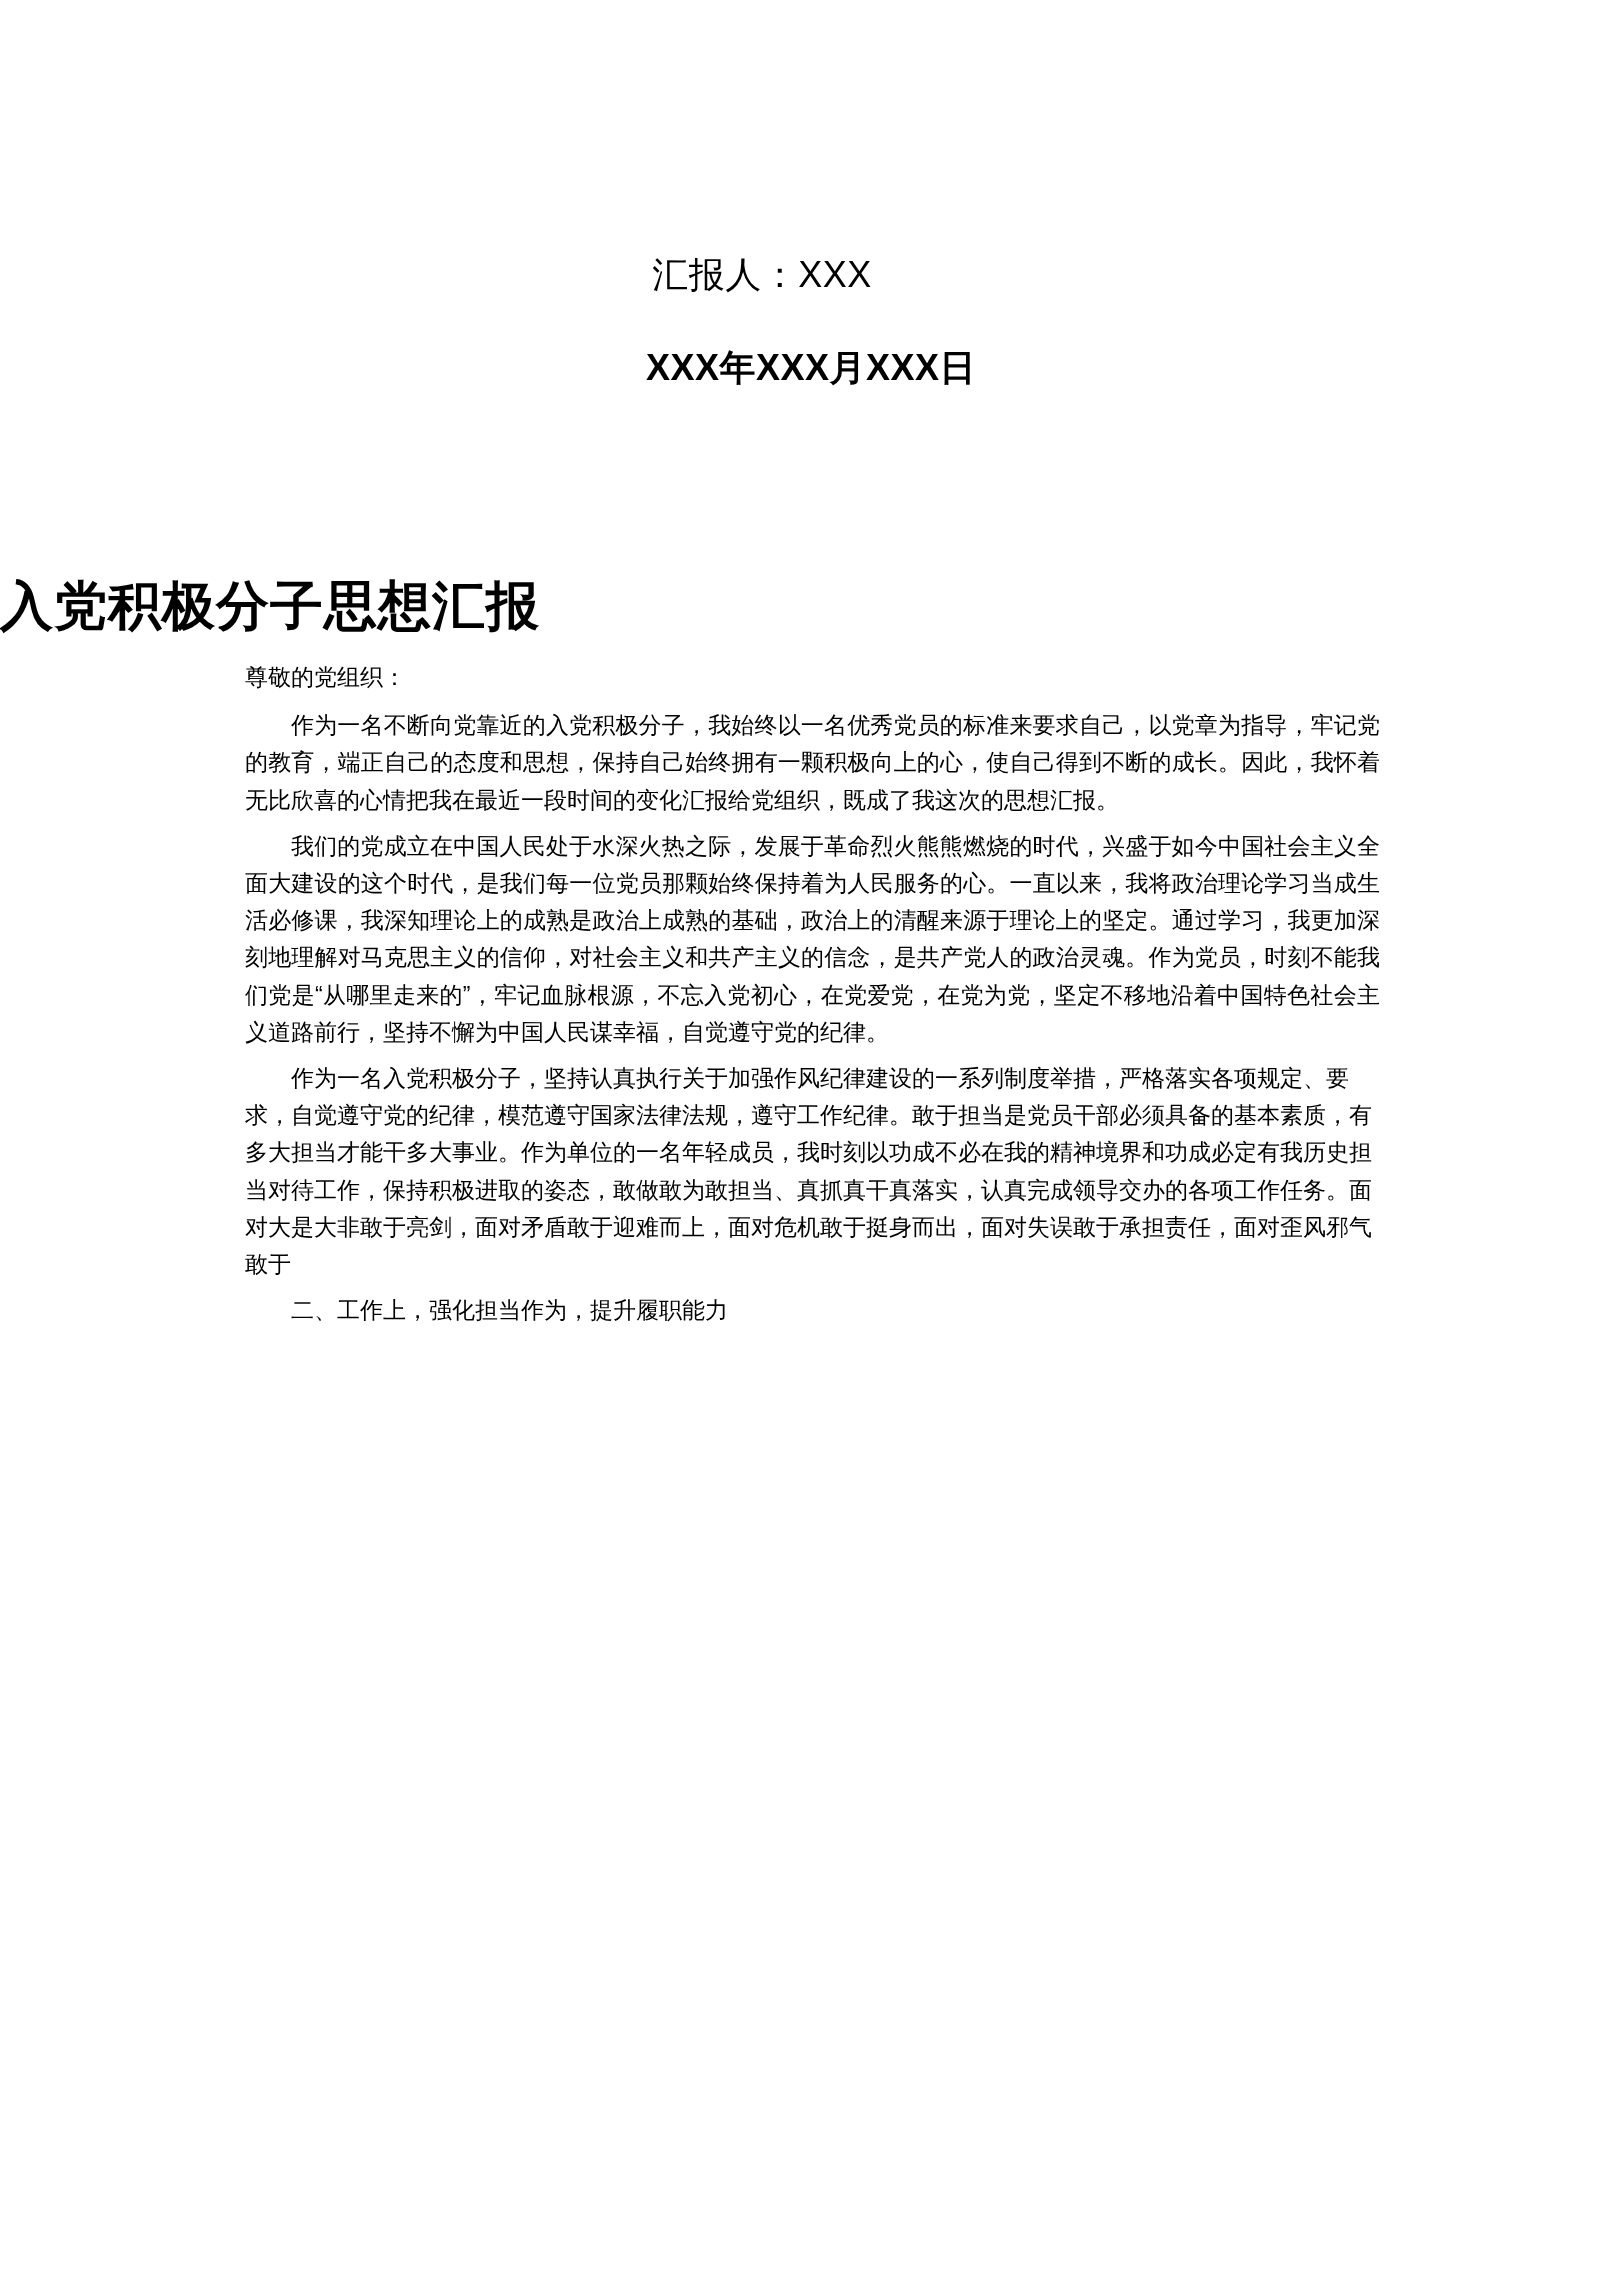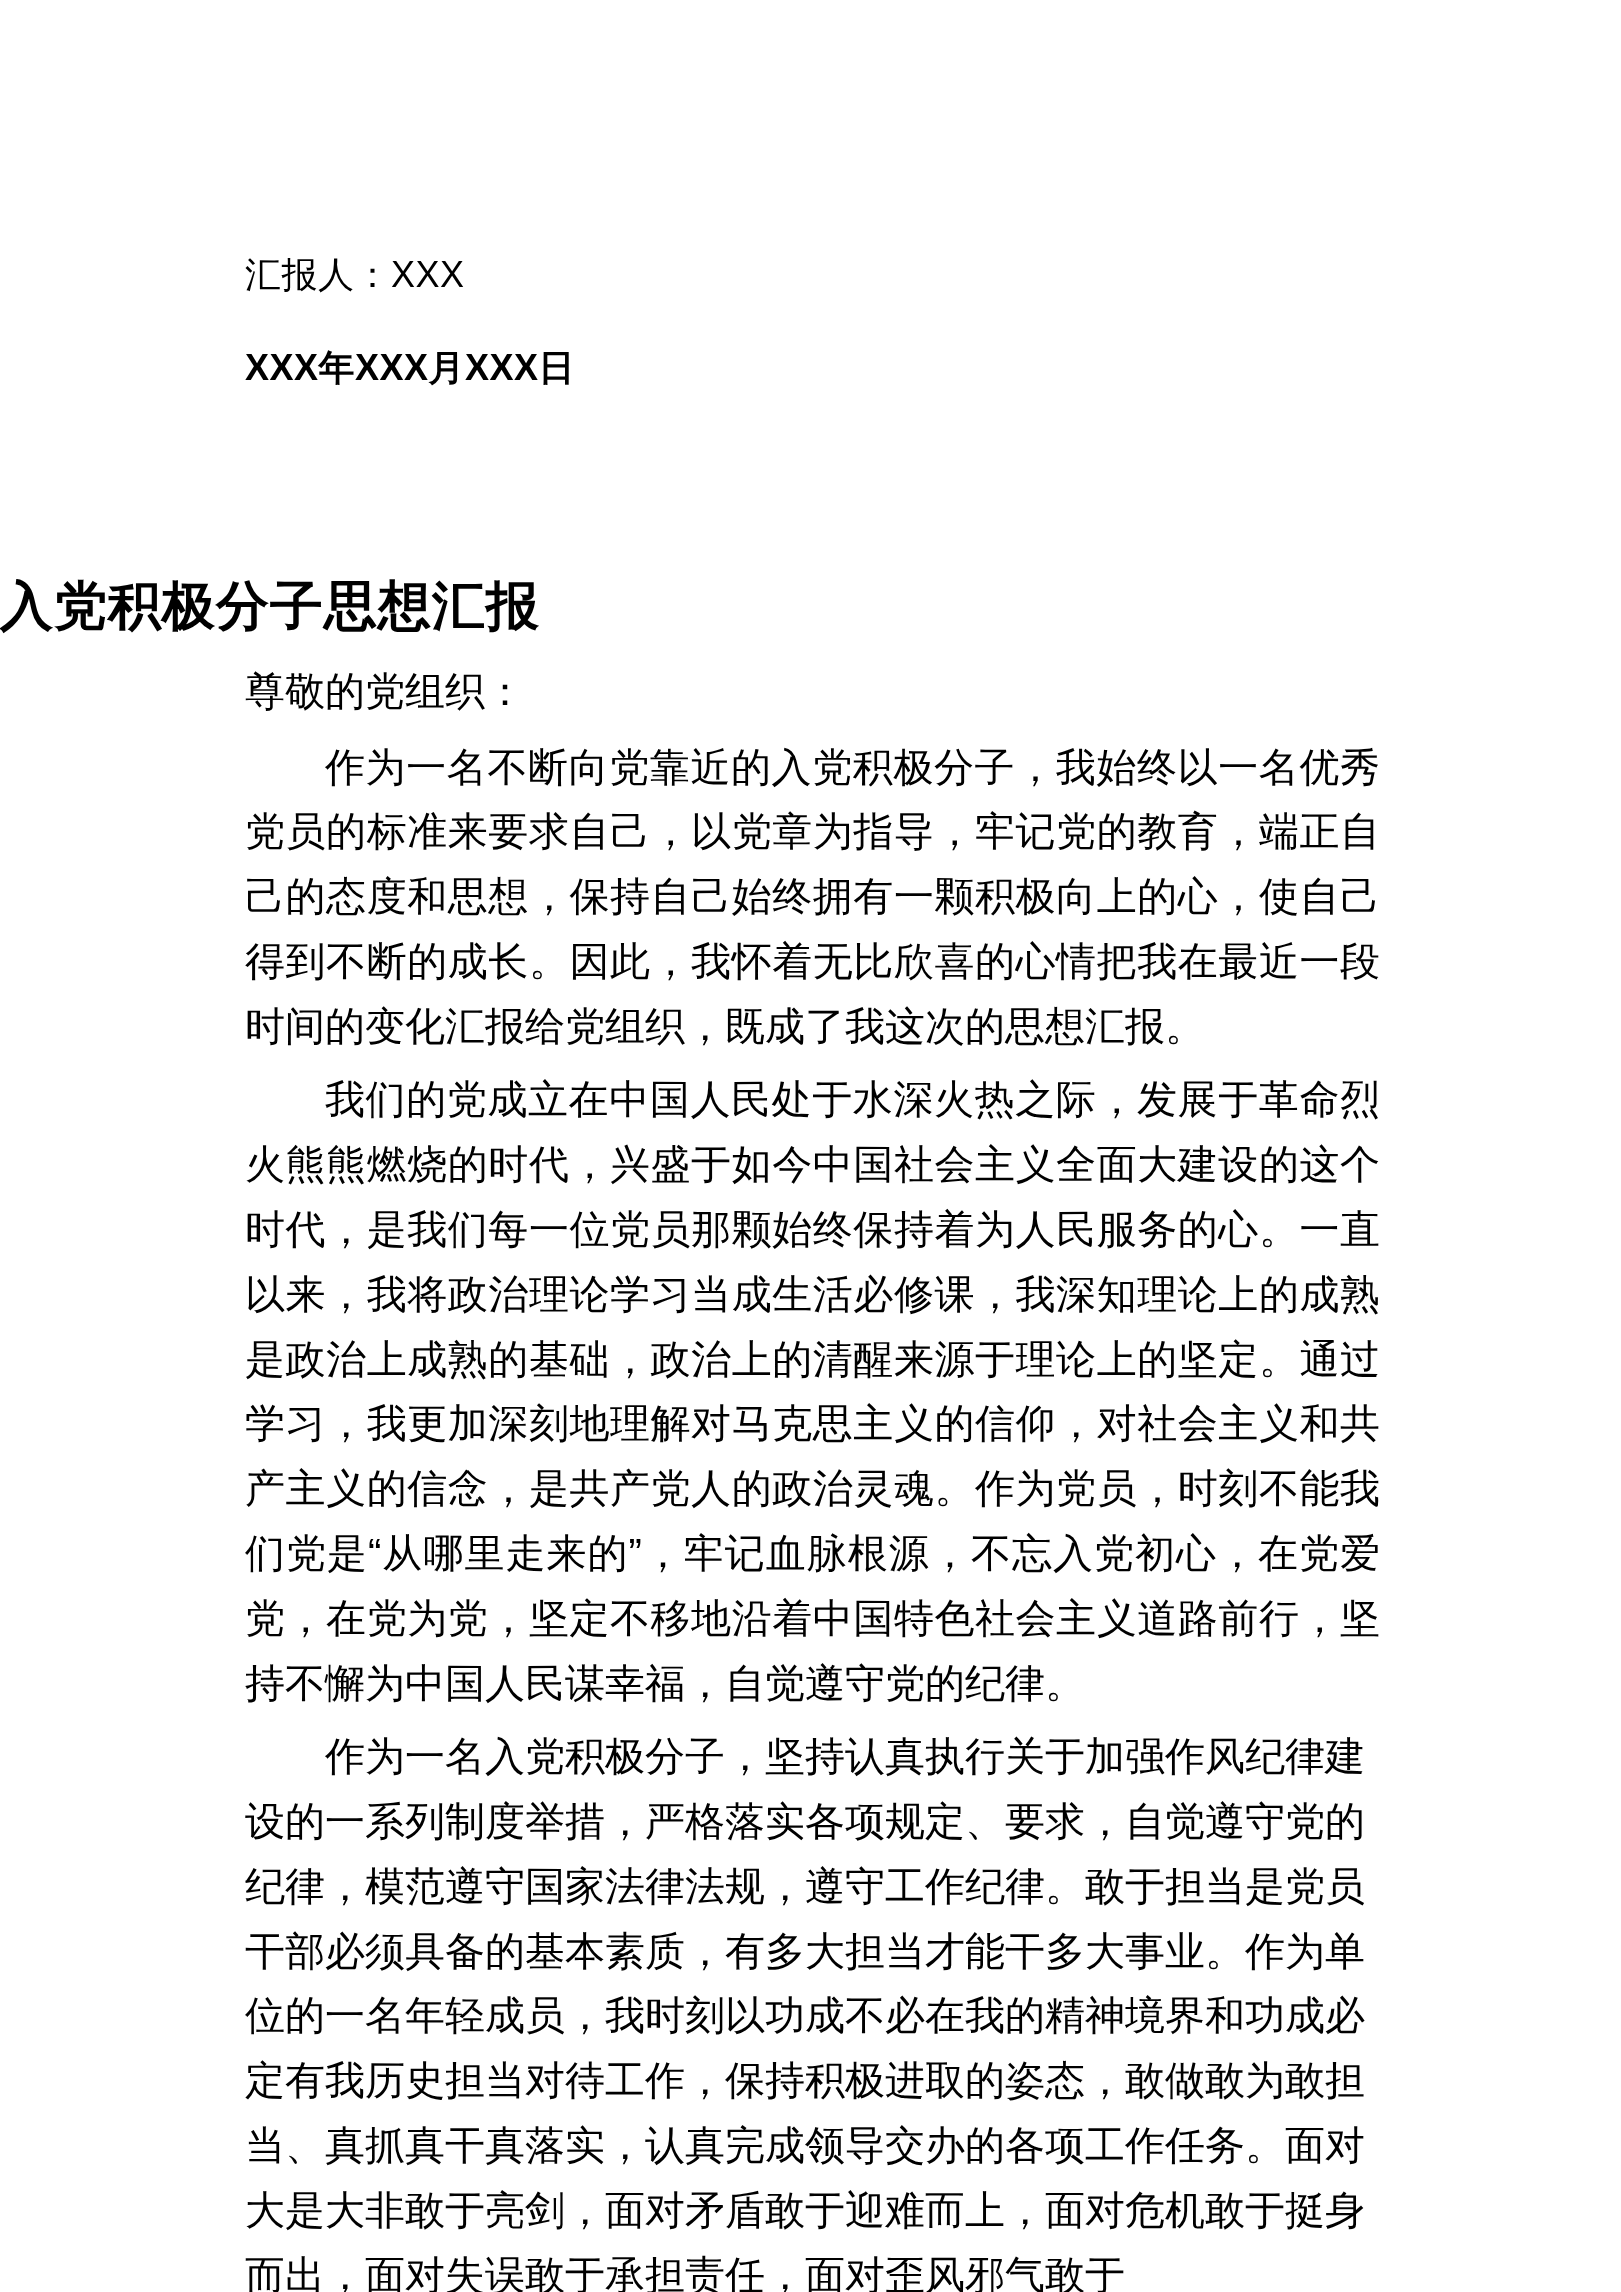--- a/index.html
+++ b/index.html
@@ -21,21 +21,21 @@
   }
 
   
   .signature-block {
     position: absolute;
     left: 245px;
     top: 257px;
     width: 1132px;
   }
   .sig-line {
-    text-align: left;
+    text-align: center;
     font-size: 36px;
     line-height: 1.0;
     letter-spacing: 0.5px;
     font-weight: 400;
     white-space: nowrap;
   }
   .sig-reporter {
     padding-right: 98px;
     margin-bottom: 57px;
   }
@@ -58,21 +58,21 @@
   }
 
   
   .body-region {
     position: absolute;
     left: 245px;
     top: 659px;
     width: 1135px;
   }
   .para {
-    font-size: 40px;
+    font-size: 23px;
     line-height: 1.62;
     text-align: justify;
     text-justify: inter-character;
     letter-spacing: 0px;
     margin: 0 0 8.8px 0;
     word-break: break-all;
   }
   .para.salutation {
     text-indent: 0;
     margin-bottom: 10.8px;

